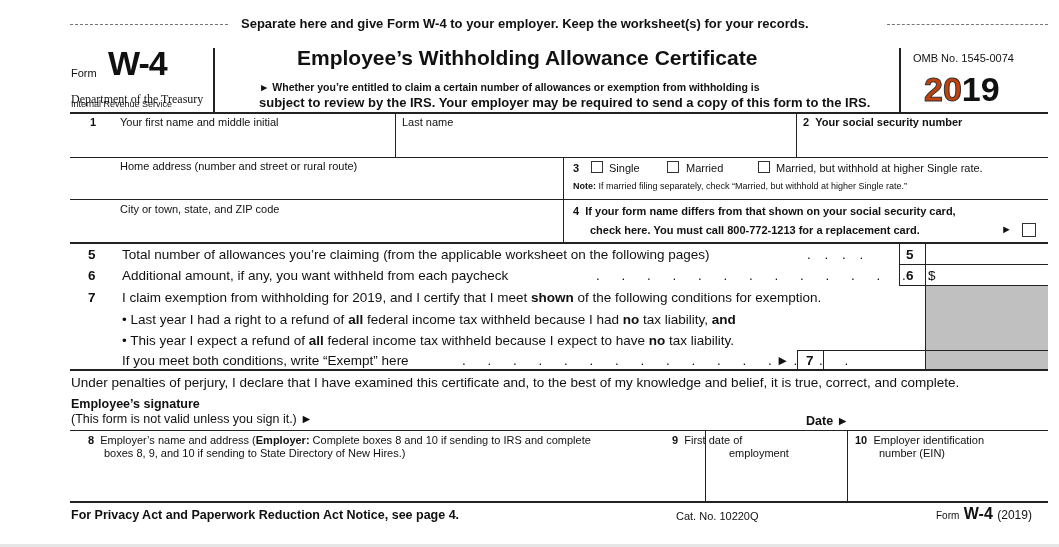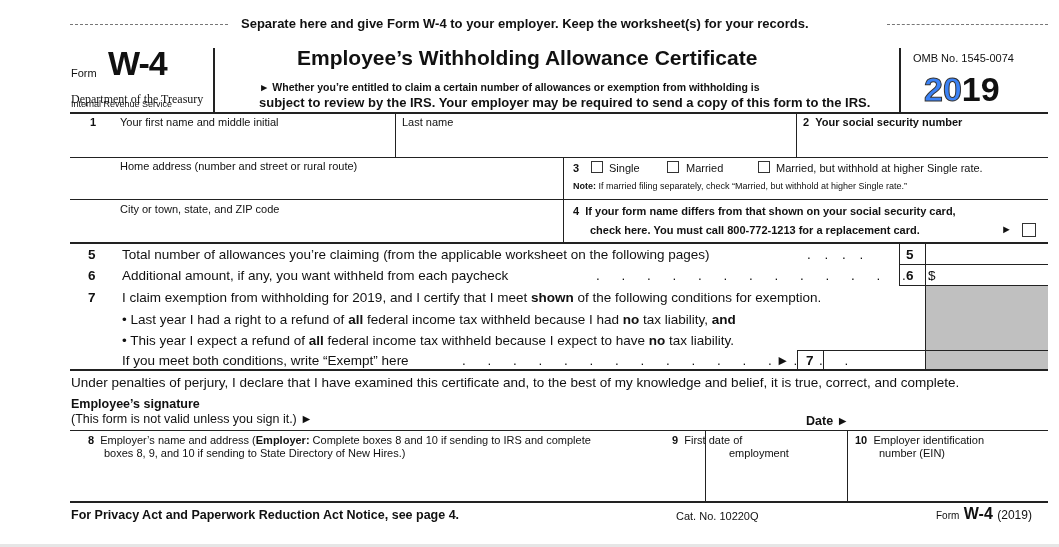--- a/index.html
+++ b/index.html
@@ -35,21 +35,21 @@
 <div class="abs" style="left:71px; top:99px; font-size:9px;">Internal Revenue Service</div>
 <div class="vl2" style="left:213px; top:48px; height:64px;"></div>
 
 <div class="abs bold" style="left:297px; top:46px; font-size:21px;">Employee’s Withholding Allowance Certificate</div>
 <div class="abs bold" style="left:259px; top:81px; font-size:10.5px;">► Whether you’re entitled to claim a certain number of allowances or exemption from withholding is</div>
 <div class="abs bold" style="left:259px; top:95px; font-size:13px;">subject to review by the IRS. Your employer may be required to send a copy of this form to the IRS.</div>
 
 <div class="vl2" style="left:899px; top:48px; height:64px;"></div>
 <div class="abs" style="left:913px; top:52px; font-size:11px;">OMB No. 1545-0074</div>
 <div class="abs" style="left:924px; top:69px; font-size:34px; font-weight:bold; line-height:40px;">
-  <span style="color:#3b82f6; -webkit-text-stroke:1px #333;">20</span><span>19</span>
+  <span style="color:#c2410c; -webkit-text-stroke:1px #333;">20</span><span>19</span>
 </div>
 
 <div class="hl2" style="left:70px; top:112px; width:978px;"></div>
 
 <div class="abs num small" style="left:90px; top:116px;">1</div>
 <div class="abs small" style="left:120px; top:116px;">Your first name and middle initial</div>
 <div class="abs" style="left:120px; top:130px; width:270px; height:24px;"></div>
 <div class="vl" style="left:395px; top:113px; height:45px;"></div>
 <div class="abs small" style="left:402px; top:116px;">Last name</div>
 <div class="abs" style="left:402px; top:130px; width:390px; height:24px;"></div>

